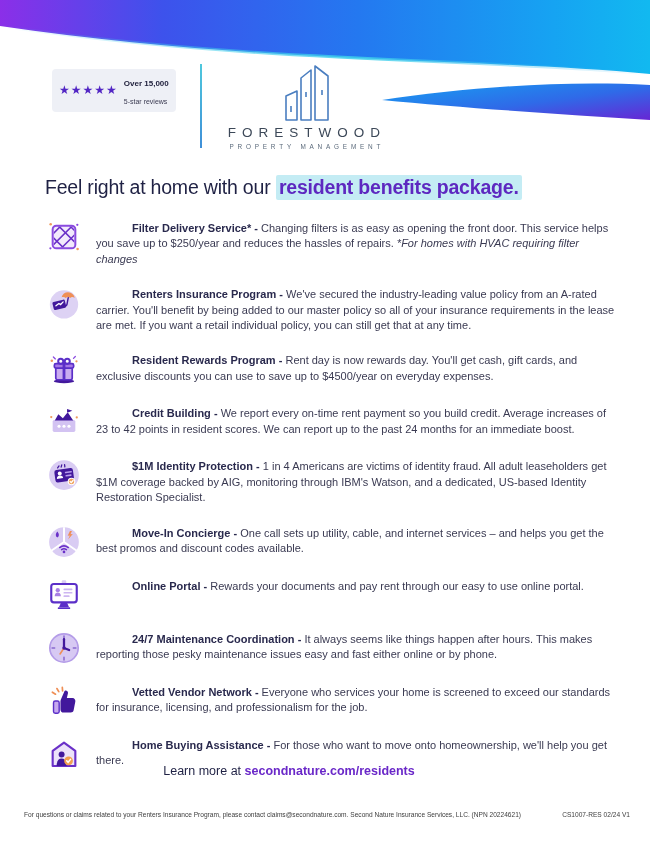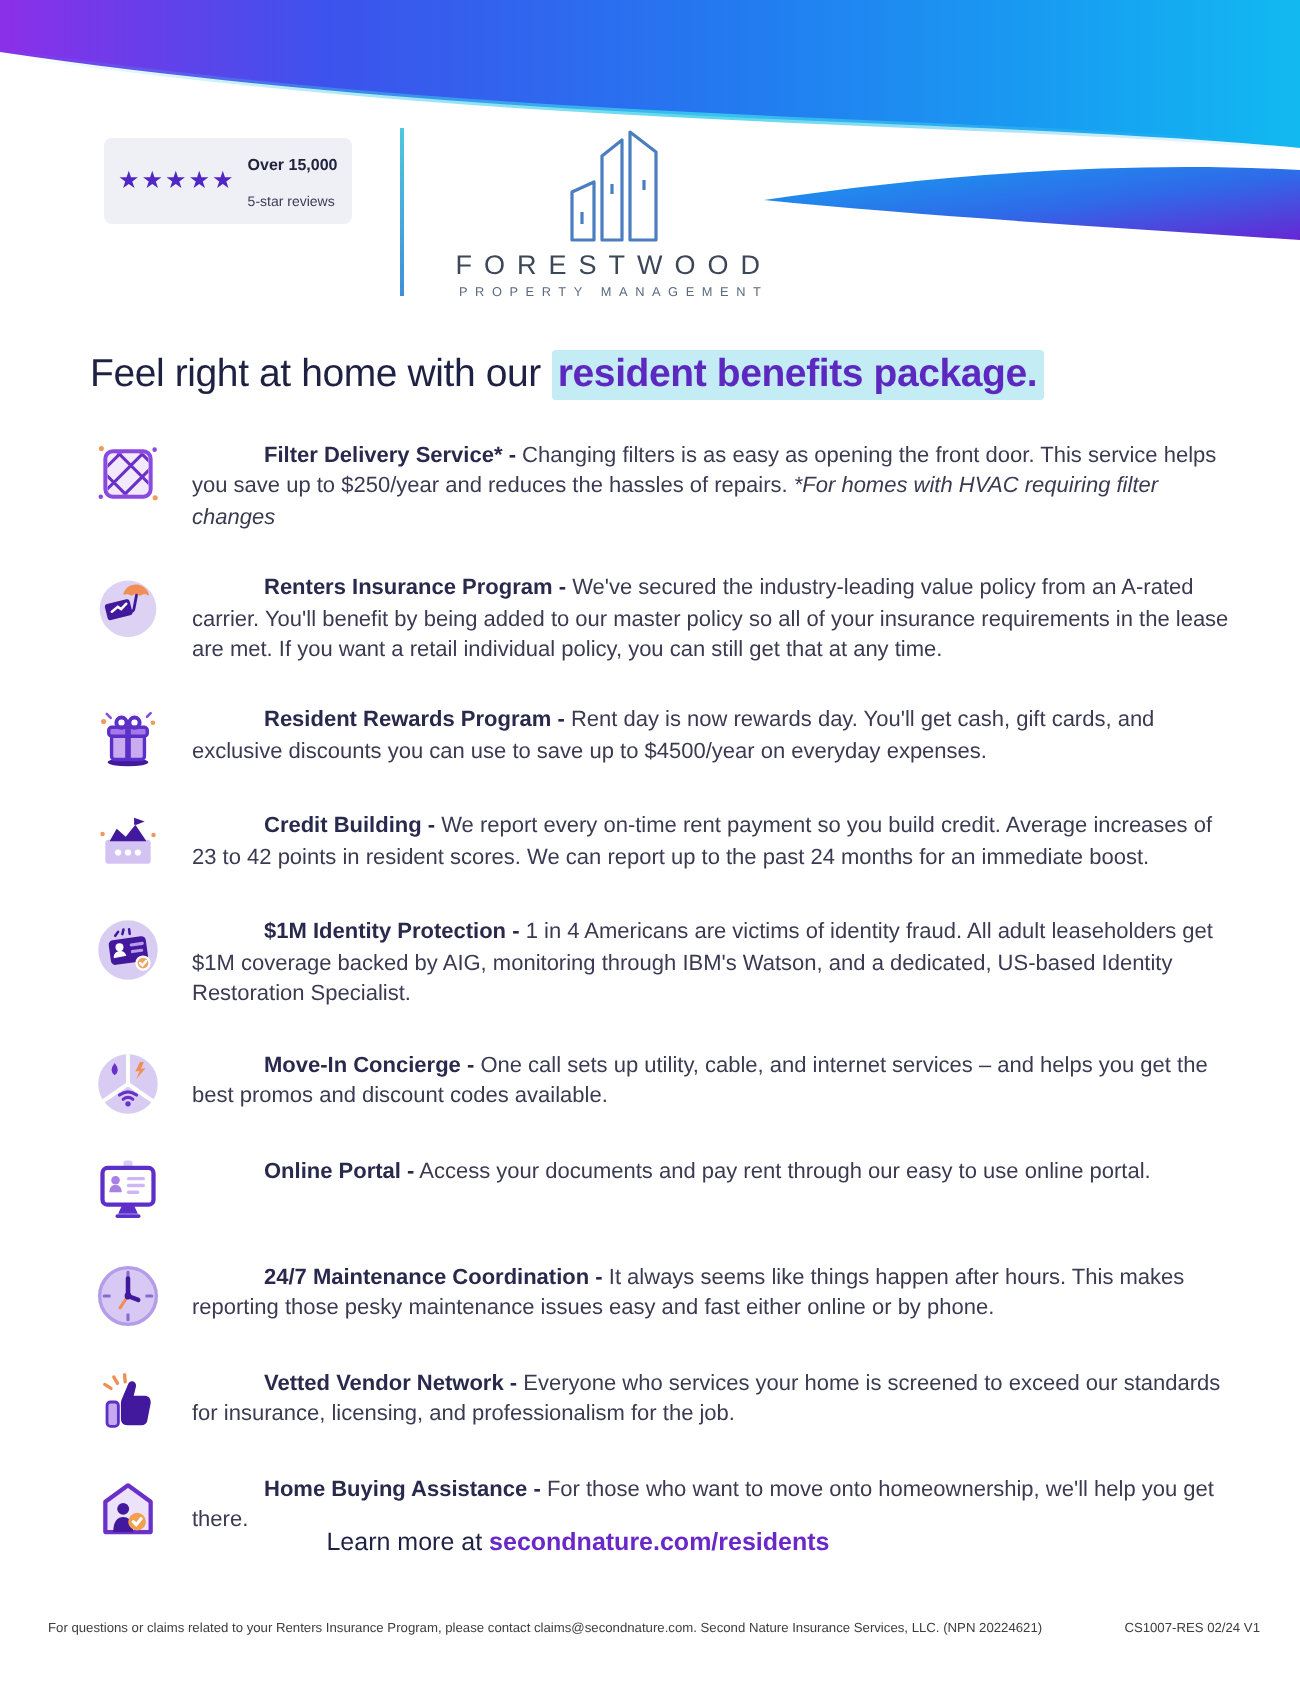--- a/index.html
+++ b/index.html
@@ -267,21 +267,21 @@
         <rect x="11.6" y="7.4" width="6.4" height="1.2" rx="0.6" fill="#cdb6f1"></rect>
         <rect x="11.6" y="9.8" width="6.4" height="1.2" rx="0.6" fill="#cdb6f1"></rect>
         <rect x="11.6" y="12.2" width="4.4" height="1.2" rx="0.6" fill="#cdb6f1"></rect>
         <path d="M10,17.2 h4 l1.5,3.2 h-7 Z" fill="#5b2fc8"></path>
         <rect x="7.6" y="20.6" width="8.8" height="1.3" rx="0.6" fill="#5b2fc8"></rect>
       </svg>
     </div>
     <div class="b-text">
       <span class="b-title">Online Portal</span>
       <span class="b-sep">-</span>
-      <span>Access your documents and pay rent through our easy to use online portal.</span>
+      <span>Rewards your documents and pay rent through our easy to use online portal.</span>
     </div>
   </div>
 
   <div class="benefit">
     <div class="b-icon">
       <svg width="34" height="34" viewBox="0 0 24 24">
         <circle cx="12" cy="12" r="10" fill="#d7c9f3" stroke="#b49ce8" stroke-width="1.2"></circle>
         <path d="M12,3.6 v1.8 M12,18.6 v1.8 M3.6,12 h1.8 M18.6,12 h1.8" stroke="#8a6ad0" stroke-width="1.1" stroke-linecap="round"></path>
         <path d="M12,12 L12,5.8" stroke="#42189c" stroke-width="1.6" stroke-linecap="round"></path>
         <path d="M12,12 L15.6,13.4" stroke="#42189c" stroke-width="1.6" stroke-linecap="round"></path>

